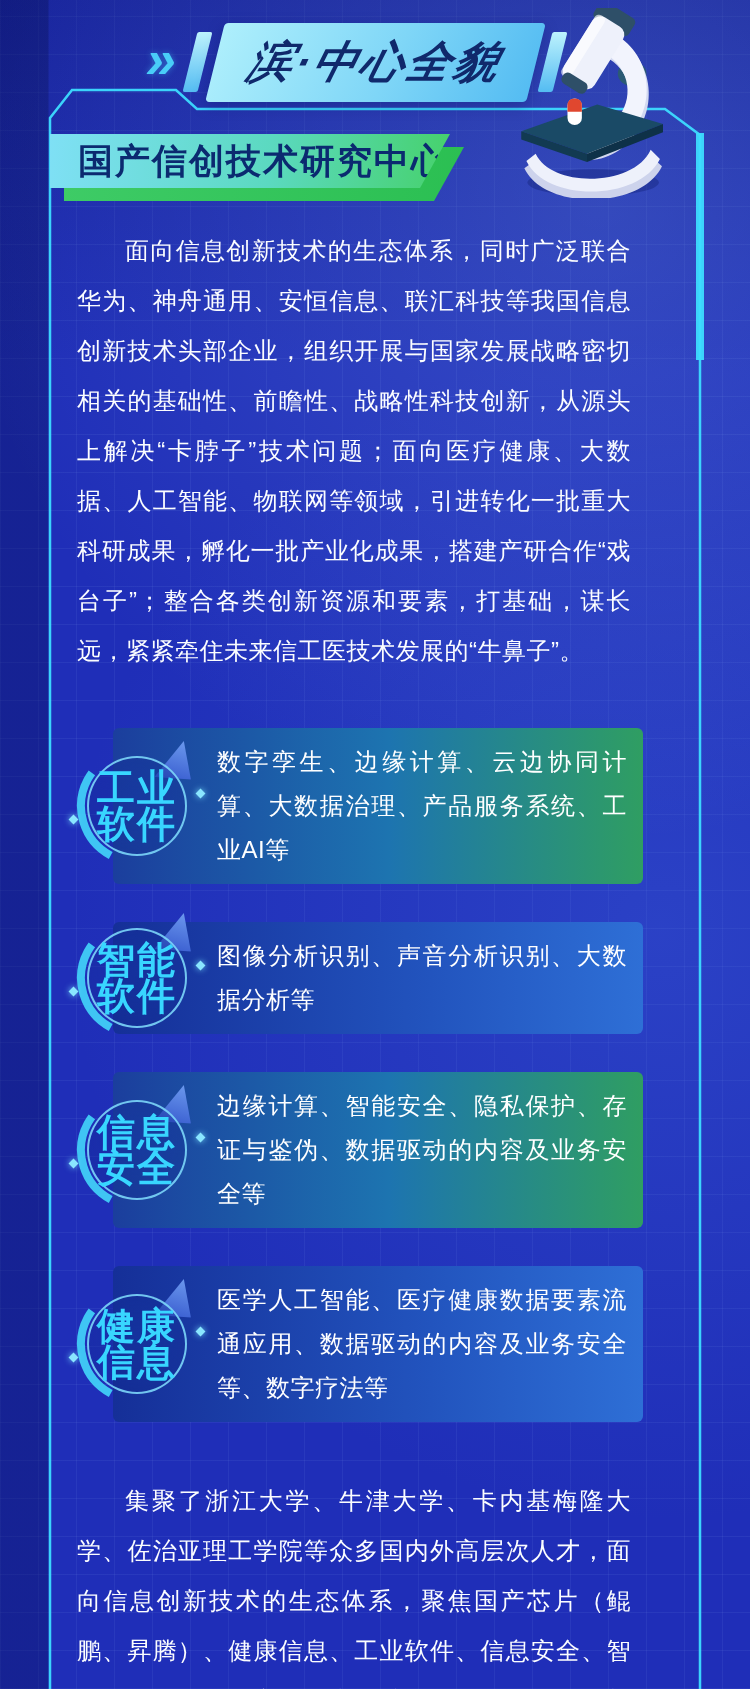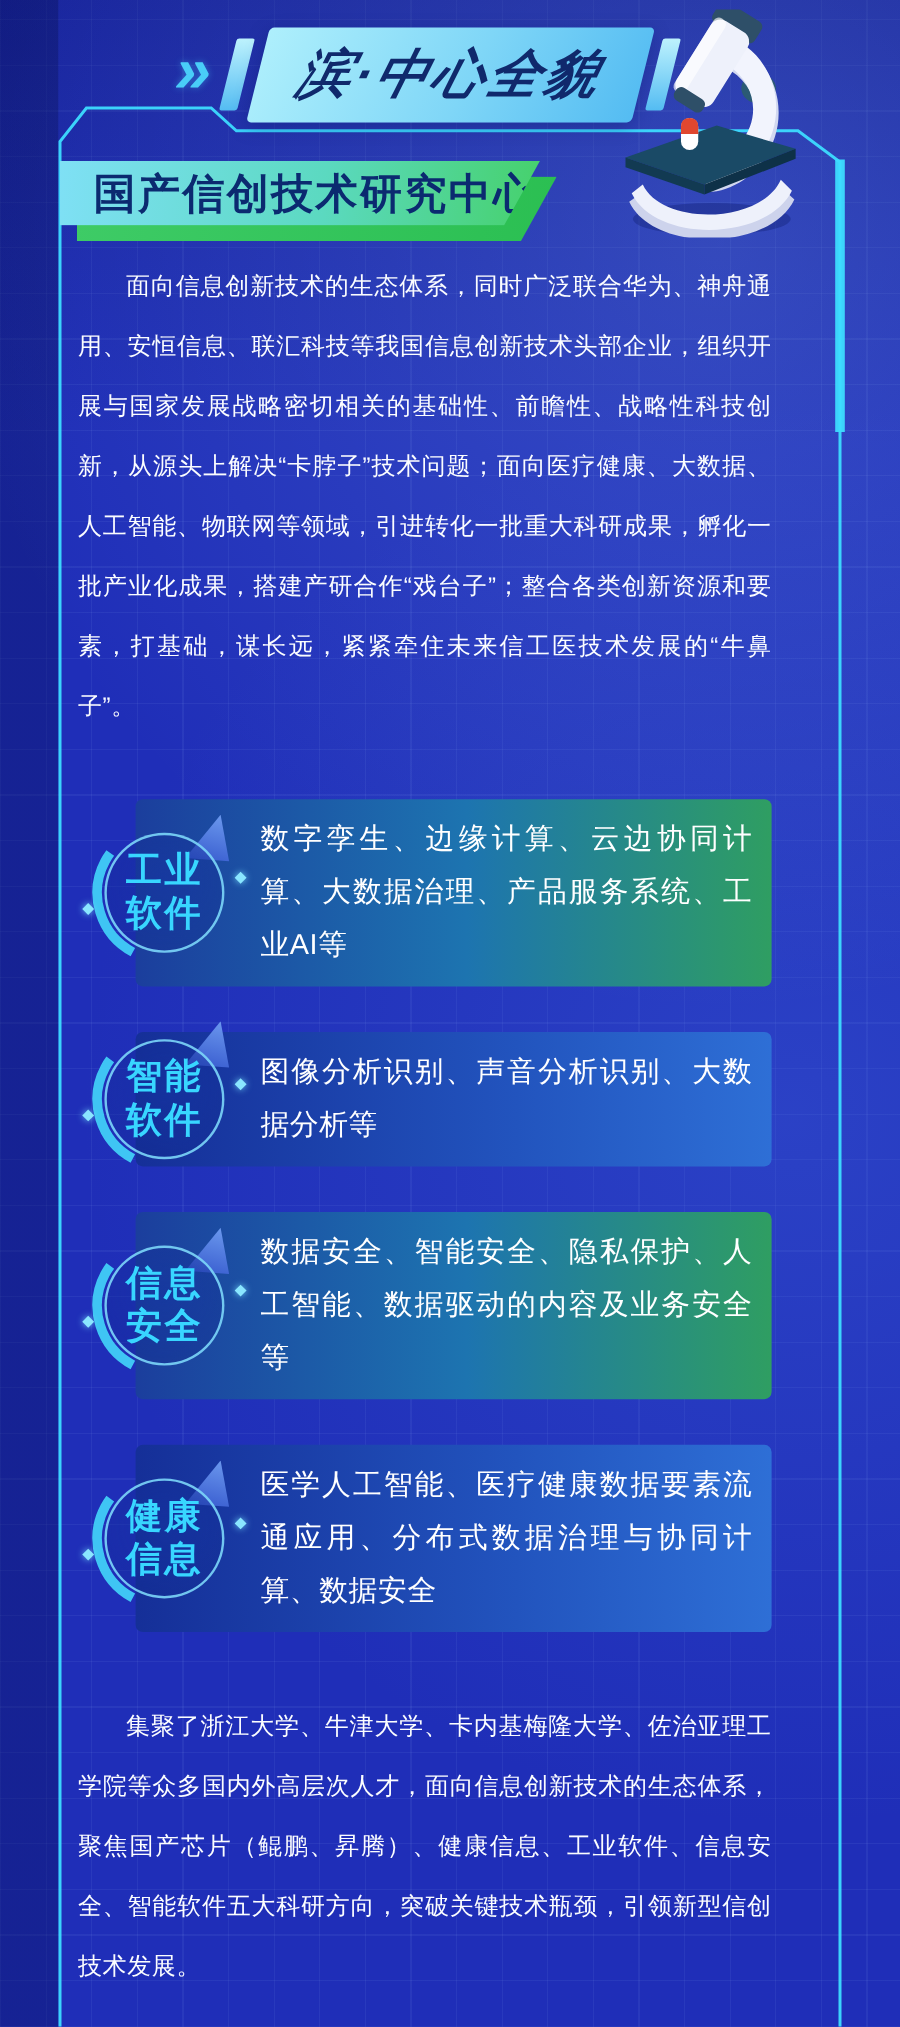--- a/index.html
+++ b/index.html
@@ -51,38 +51,38 @@
     position:absolute;left:0;top:0;width:400px;height:54px;
     background:linear-gradient(95deg,#7fe0f5 0%,#5bd9c0 55%,#46d16b 100%);
     clip-path:polygon(0 0,100% 0,calc(100% - 30px) 100%,0 100%);
     display:flex;align-items:center;
   }
   .title-badge .face span{font-size:35px;font-weight:bold;color:#0b2a70;
     letter-spacing:2px;padding-left:28px;}
 
   
   .content{position:absolute;left:65px;top:214px;width:578px;z-index:3;}
-  .para{font-size:20px;line-height:50px;color:#fbfdff;text-align:justify;
-    text-indent:2em;letter-spacing:.5px;margin:0;font-weight:500;}
+  .para{font-size:24px;line-height:50px;color:#fbfdff;text-align:justify;
+    text-indent:2em;letter-spacing:.5px;margin:12px;font-weight:500;}
 
   
   .rows{margin-top:52px;}
   .area-row{position:relative;margin-bottom:38px;}
   .bar{margin-left:48px;min-height:112px;border-radius:6px;box-sizing:border-box;
     padding:12px 16px 12px 104px;display:flex;}
   .area-row.green .bar{background:linear-gradient(90deg,#1b3e9d 0%,#1d74b0 52%,#2f9e62 100%);}
   .area-row.blue  .bar{background:linear-gradient(90deg,#152f98 0%,#2254be 60%,#2e6fd6 100%);}
   .desc{margin:0;font-size:24px;line-height:44px;color:#ffffff;letter-spacing:.5px;
     text-align:justify;font-weight:500;}
   .badge-circle{position:absolute;left:22px;top:50%;transform:translateY(-50%);
     width:100px;height:100px;z-index:2;}
   .circle-ring{position:absolute;inset:0;border:2px solid rgba(130,225,255,.85);
     border-radius:50%;display:flex;align-items:center;justify-content:center;
     background:radial-gradient(circle at 50% 40%, rgba(20,50,160,.55), rgba(15,35,130,.25));}
-  .circle-label{font-size:30px;line-height:36px;font-weight:bold;color:#38d6ff;
+  .circle-label{font-size:38px;line-height:36px;font-weight:bold;color:#38d6ff;
     text-align:center;letter-spacing:2px;}
   .arc-svg{position:absolute;left:-11px;top:-11px;pointer-events:none;}
   .dot{position:absolute;width:7px;height:7px;background:#8ae6ff;transform:rotate(45deg);
     box-shadow:0 0 6px rgba(120,225,255,.9);}
   .dot.l{left:-17px;top:60px;}
   .dot.r{right:-17px;top:34px;}
   .tri{position:absolute;right:-8px;top:-16px;width:36px;height:42px;z-index:-1;
     clip-path:polygon(0 100%,55% 0,100% 85%);
     background:linear-gradient(180deg,#6f9cf1,#3a5ed2);transform:rotate(14deg);opacity:.95;}
 
@@ -175,41 +175,41 @@
           <div class="circle-label">
             <span>智能</span><br>
             <span>软件</span>
           </div>
         </div>
       </div>
     </div>
 
     <div class="area-row green">
       <div class="bar">
-        <p class="desc">数据安全、智能安全、隐私保护、人工智能、数据驱动的内容及业务安全等</p>
+        <p class="desc">边缘计算、智能安全、隐私保护、存证与鉴伪、数据驱动的内容及业务安全等</p>
       </div>
       <div class="badge-circle">
         <span class="tri"></span>
         <svg class="arc-svg" width="122" height="122" viewBox="0 0 122 122">
           <circle cx="61" cy="61" r="56" fill="none" stroke="#41cdf7" stroke-width="8" stroke-dasharray="96 400" transform="rotate(118 61 61)" opacity=".95"></circle>
         </svg>
         <span class="dot l"></span>
         <span class="dot r"></span>
         <div class="circle-ring">
           <div class="circle-label">
             <span>信息</span><br>
             <span>安全</span>
           </div>
         </div>
       </div>
     </div>
 
     <div class="area-row blue">
       <div class="bar">
-        <p class="desc">医学人工智能、医疗健康数据要素流通应用、分布式数据治理与协同计算、数据安全</p>
+        <p class="desc">医学人工智能、医疗健康数据要素流通应用、数据驱动的内容及业务安全等、数字疗法等</p>
       </div>
       <div class="badge-circle">
         <span class="tri"></span>
         <svg class="arc-svg" width="122" height="122" viewBox="0 0 122 122">
           <circle cx="61" cy="61" r="56" fill="none" stroke="#41cdf7" stroke-width="8" stroke-dasharray="96 400" transform="rotate(118 61 61)" opacity=".95"></circle>
         </svg>
         <span class="dot l"></span>
         <span class="dot r"></span>
         <div class="circle-ring">
           <div class="circle-label">

